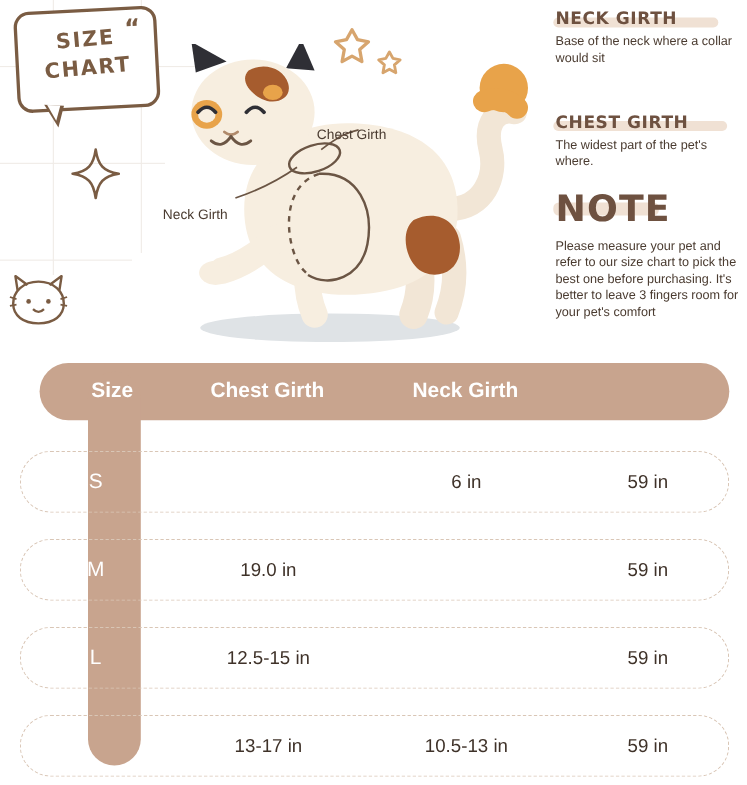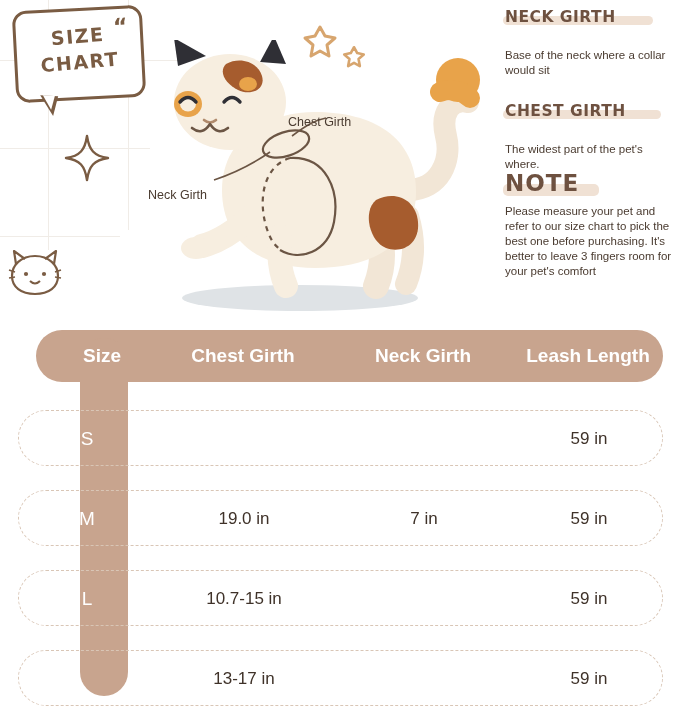--- a/index.html
+++ b/index.html
@@ -137,21 +137,21 @@
     height: 9px;
     background: #f0e1d4;
     border-radius: 5px;
     z-index: 0;
   }
   .head-label { position: relative; z-index: 1; }
   .info-body {
     font-size: 11.5px;
     line-height: 15px;
     color: #4a3b30;
-    margin-top: 22px;
+    margin-top: 5px;
   }
 
   
   #table-wrap {
     position: absolute;
     left: 18px;
     top: 330px;
     width: 645px;
     height: 374px;
   }
@@ -315,55 +315,55 @@
 
   <div style="position:absolute;left:0;top:96px;width:168px;">
     <div class="info-head" style="font-size:15.5px;">
       <span class="head-swash" style="left:-2px;top:8px;width:158px;"></span>
       <span class="head-label">CHEST GIRTH</span>
     </div>
     <div class="info-body">The widest part of the pet's where.</div>
   </div>
 
   <div style="position:absolute;left:0;top:164px;width:168px;">
-    <div class="info-head" style="font-size:23px;letter-spacing:1px;">
+    <div class="info-head" style="font-size:33px;letter-spacing:1px;">
       <span class="head-swash" style="left:-2px;top:14px;width:96px;height:12px;"></span>
       <span class="head-label">NOTE</span>
     </div>
     <div class="info-body" style="margin-top:8px;">Please measure your pet and refer to our size chart to pick the best one before purchasing. It's better to leave 3 fingers room for your pet's comfort</div>
   </div>
 
 </div>
 
 <div id="table-wrap">
 
   <div id="header-bar"></div>
   <div id="size-column-bar"></div>
 
   <div class="head-cell" style="left:44px;width:80px;">Size</div>
   <div class="head-cell" style="left:130px;width:190px;">Chest Girth</div>
   <div class="head-cell" style="left:320px;width:170px;">Neck Girth</div>
-  <div class="head-cell" style="left:480px;width:180px;">Leash Length</div>
 
   <div class="data-row" style="top:80px;">
+    <div class="val-cell" style="left:320px;width:170px;">6 in</div>
     <div class="val-cell" style="left:480px;width:180px;">59 in</div>
     <div class="size-cell">S</div>
   </div>
 
   <div class="data-row" style="top:160px;">
     <div class="val-cell" style="left:130px;width:190px;">19.0 in</div>
-    <div class="val-cell" style="left:320px;width:170px;">7 in</div>
     <div class="val-cell" style="left:480px;width:180px;">59 in</div>
     <div class="size-cell">M</div>
   </div>
 
   <div class="data-row" style="top:240px;">
-    <div class="val-cell" style="left:130px;width:190px;">10.7-15 in</div>
+    <div class="val-cell" style="left:130px;width:190px;">12.5-15 in</div>
     <div class="val-cell" style="left:480px;width:180px;">59 in</div>
     <div class="size-cell">L</div>
   </div>
 
   <div class="data-row" style="top:320px;">
     <div class="val-cell" style="left:130px;width:190px;">13-17 in</div>
+    <div class="val-cell" style="left:320px;width:170px;">10.5-13 in</div>
     <div class="val-cell" style="left:480px;width:180px;">59 in</div>
   </div>
 
 </div>
 
 </body></html>

